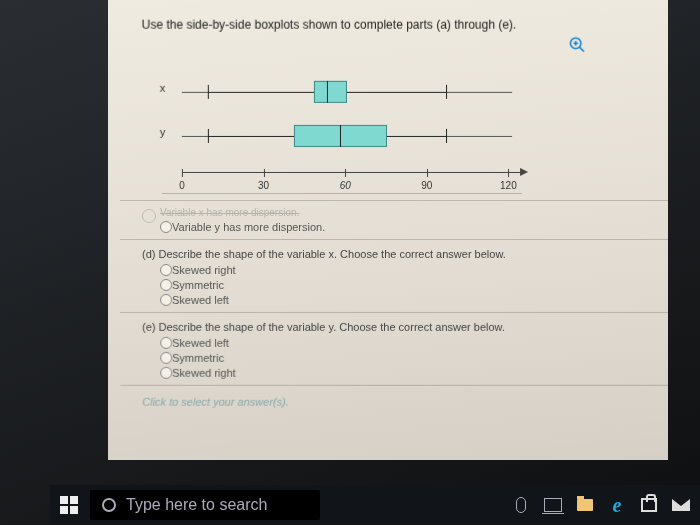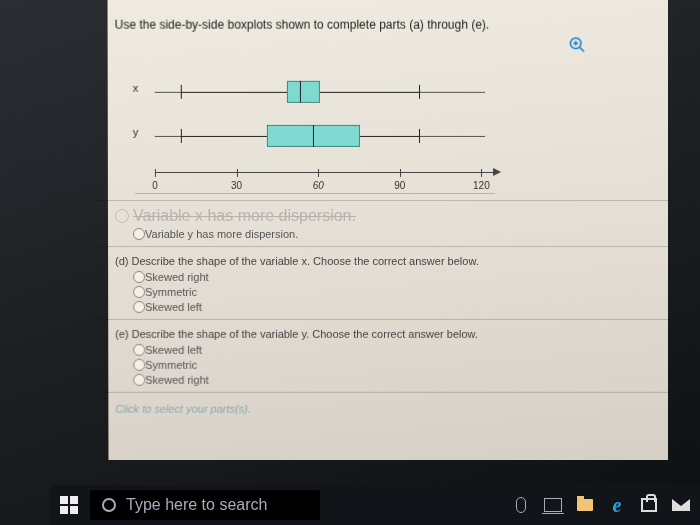--- a/index.html
+++ b/index.html
@@ -8,21 +8,21 @@
     background: linear-gradient(160deg, #2a2e33 0%, #0e0f10 100%);
     font-family: Arial, sans-serif;
     overflow: hidden;
     position: relative;
   }
   .page {
     position: absolute;
     left: 108px; top: 0;
     width: 560px; height: 460px;
     background: linear-gradient(175deg, #f0ebe0 0%, #e2dcd2 60%, #d5cfc6 100%);
-    padding: 18px 22px 10px 7px;
+    padding: 18px 22px 10px 34px;
     color: #333;
     font-size: 11px;
     transform: perspective(1200px) rotateX(-0.5deg);
   }
   .instruction { font-size: 12px; color: #222; margin-bottom: 8px; }
   .zoom { text-align: right; margin: -4px 60px 8px 0; }
   .zoom svg { width: 18px; height: 18px; }
   .chart-area {
     position: relative;
     width: 360px; height: 130px;
@@ -49,21 +49,21 @@
   .median { position: absolute; width: 1px; height: 100%; background: #222; }
   .whisker { position: absolute; top: 50%; height: 1px; background: #222; }
   .cap { position: absolute; width: 1px; height: 14px; top: 50%; transform: translateY(-50%); background: #222; }
   .sep { height: 1px; background: rgba(0,0,0,0.18); margin: 6px -22px; }
   .option { display: flex; align-items: flex-start; gap: 0; margin: 3px 0 3px 18px; color: #555; }
   .radio {
     width: 12px; height: 12px; border: 1px solid #888; border-radius: 50%;
     background: #f5f0e6; flex-shrink: 0;
   }
   .question { color: #444; margin: 8px 0 4px 0; }
-  .truncated { color: #888; text-decoration: none; font-size: 16px; margin-left: 18px; position: relative; }
+  .truncated { color: #888; text-decoration: none; font-size: 10px; margin-left: 18px; position: relative; }
   .truncated::before { content: ''; position: absolute; left: -18px; top: 2px; width: 12px; height: 12px; border: 1px solid #999; border-radius: 50%; }
   .hint { color: #8aa; font-style: italic; margin-top: 10px; font-size: 11px; }
   .taskbar {
     position: absolute; bottom: 0; left: 50px; right: 0;
     height: 40px; background: #111418;
     display: flex; align-items: center; padding: 0 10px; gap: 12px;
   }
   .start { width: 18px; height: 18px; display: grid; grid-template: 1fr 1fr / 1fr 1fr; gap: 2px; }
   .start div { background: #eee; }
   .search {
@@ -168,21 +168,21 @@
   <div class="option">
       <div class="radio"></div>
       <span>Symmetric</span>
     </div>
   <div class="option">
       <div class="radio"></div>
       <span>Skewed right</span>
     </div>
   <div class="sep"></div>
 
-  <div class="hint">Click to select your parts(s).</div>
+  <div class="hint">Click to select your answer(s).</div>
 </div>
 
 <div class="taskbar">
   <div class="start">
       <div></div>
       <div></div>
       <div></div>
       <div></div>
     </div>
   <div class="search">

